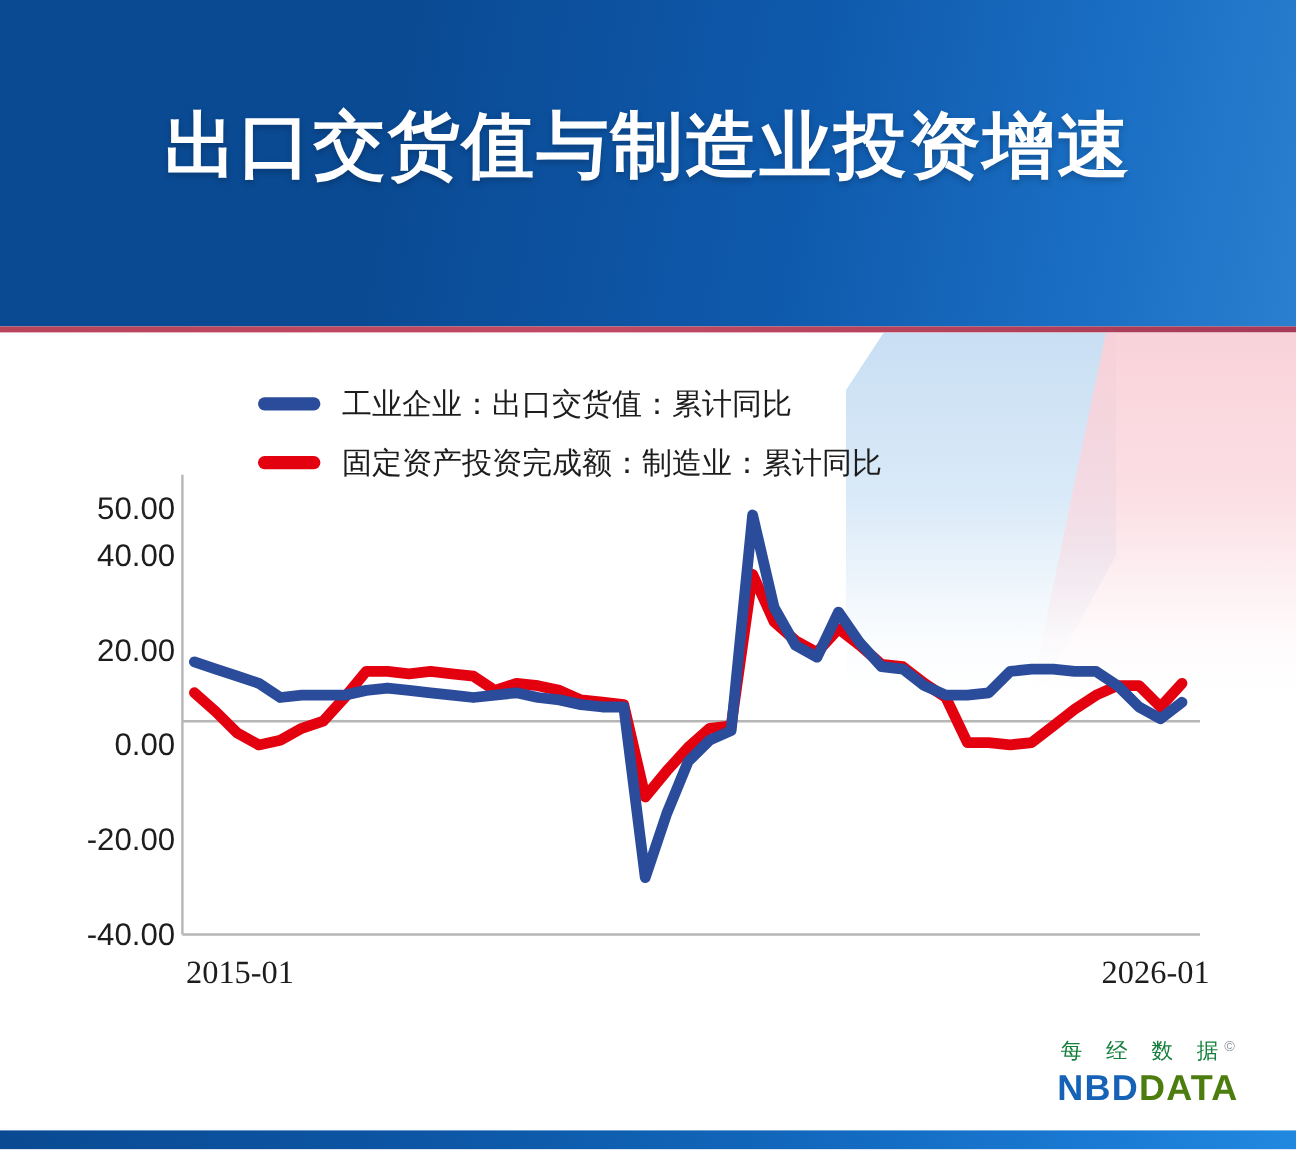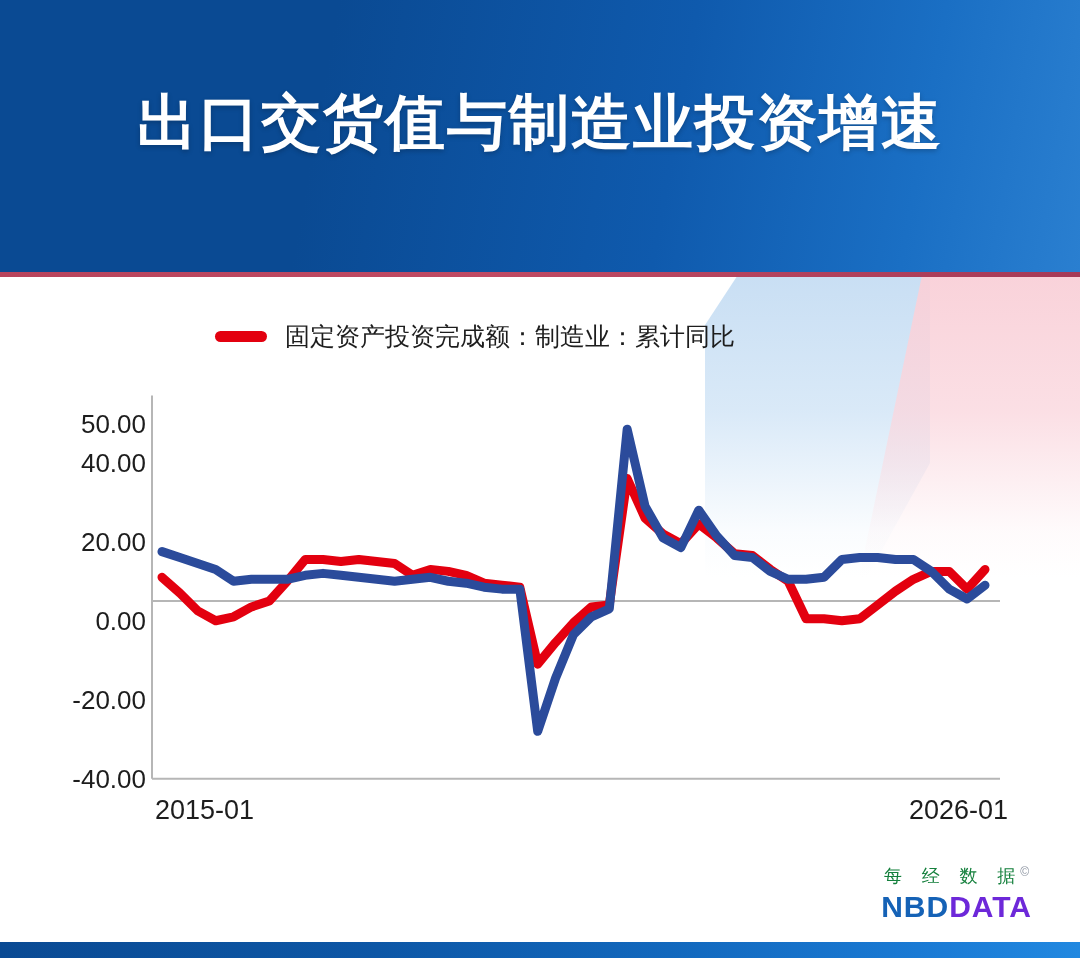--- a/index.html
+++ b/index.html
@@ -122,21 +122,21 @@
   #ytick-holder {
     position: absolute;
     left: 28px; top: 277px;
     width: 118px;
     height: 600px;
   }
   .xtick {
     position: absolute;
     font-size: 27px;
     color: #1d1d1d;
-    font-family: Liberation Sans, sans-serif;
+    font-family: Liberation Serif, serif;
     white-space: nowrap;
   }
   #xtick-left  { left: 155px;  top: 795px; }
   #xtick-right { right: 72px;  top: 795px; }
 
   
   #logo {
     position: absolute;
     right: 48px;
     top: 866px;
@@ -158,21 +158,21 @@
     margin-left: -2px;
   }
   #logo-en {
     margin-top: 7px;
     font-size: 30px;
     font-weight: bold;
     letter-spacing: 1px;
     font-family: "Liberation Sans", sans-serif;
   }
   #logo-nbd  { color: #1562b6; }
-  #logo-data { color: #6d28d9; }
+  #logo-data { color: #4d7c0f; }
 
   
   #footer-bar {
     position: absolute;
     left: 0; top: 942px;
     width: 1080px;
     height: 16px;
     background: linear-gradient(90deg, #0a4a93 0%, #0d57a6 35%, #1268bd 62%, #1a7ad4 85%, #2188e0 100%);
   }
 </style>
@@ -209,20 +209,24 @@
       <div class="ytick" style="top: 324px;">0.00</div>
       <div class="ytick" style="top: 403px;">-20.00</div>
       <div class="ytick" style="top: 482px; text-align: right;">-40.00</div>
     </div>
 
   <div class="xtick" id="xtick-left">2015-01</div>
   <div class="xtick" id="xtick-right">2026-01</div>
 
   <div id="legend">
     <div class="legend-row">
+      <span class="legend-swatch blue"></span>
+      <span class="legend-label">工业企业：出口交货值：累计同比</span>
+    </div>
+    <div class="legend-row">
       <span class="legend-swatch red"></span>
       <span class="legend-label">固定资产投资完成额：制造业：累计同比</span>
     </div>
   </div>
 
   <div id="logo">
     <div>
       <span id="logo-cn">每 经 数 据</span><span id="logo-copy">©</span>
     </div>
     <div id="logo-en">

